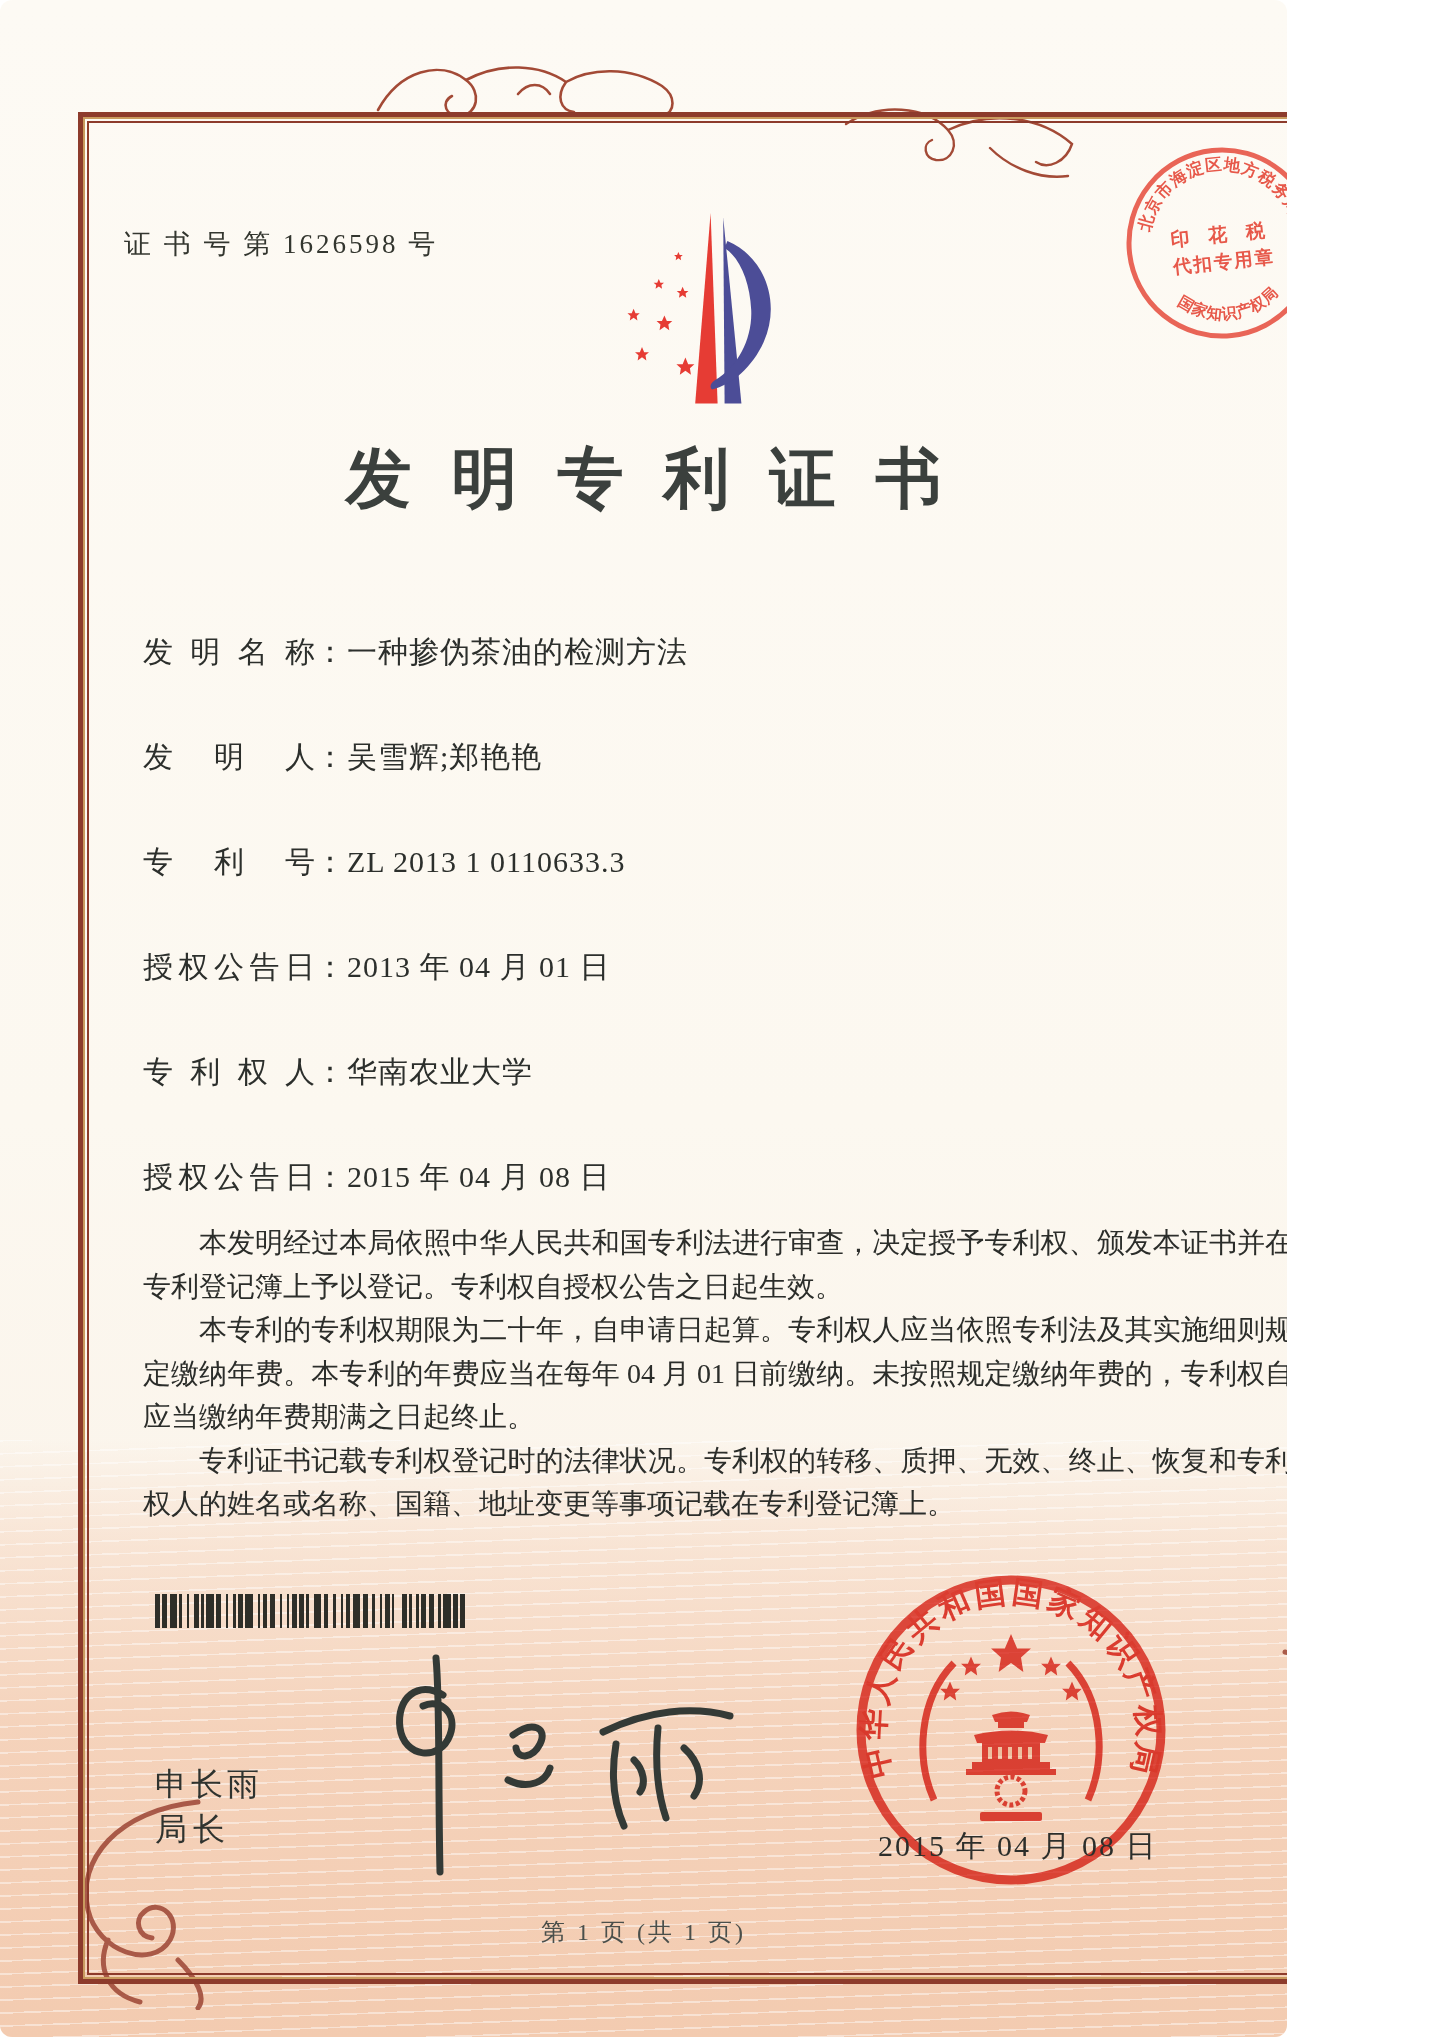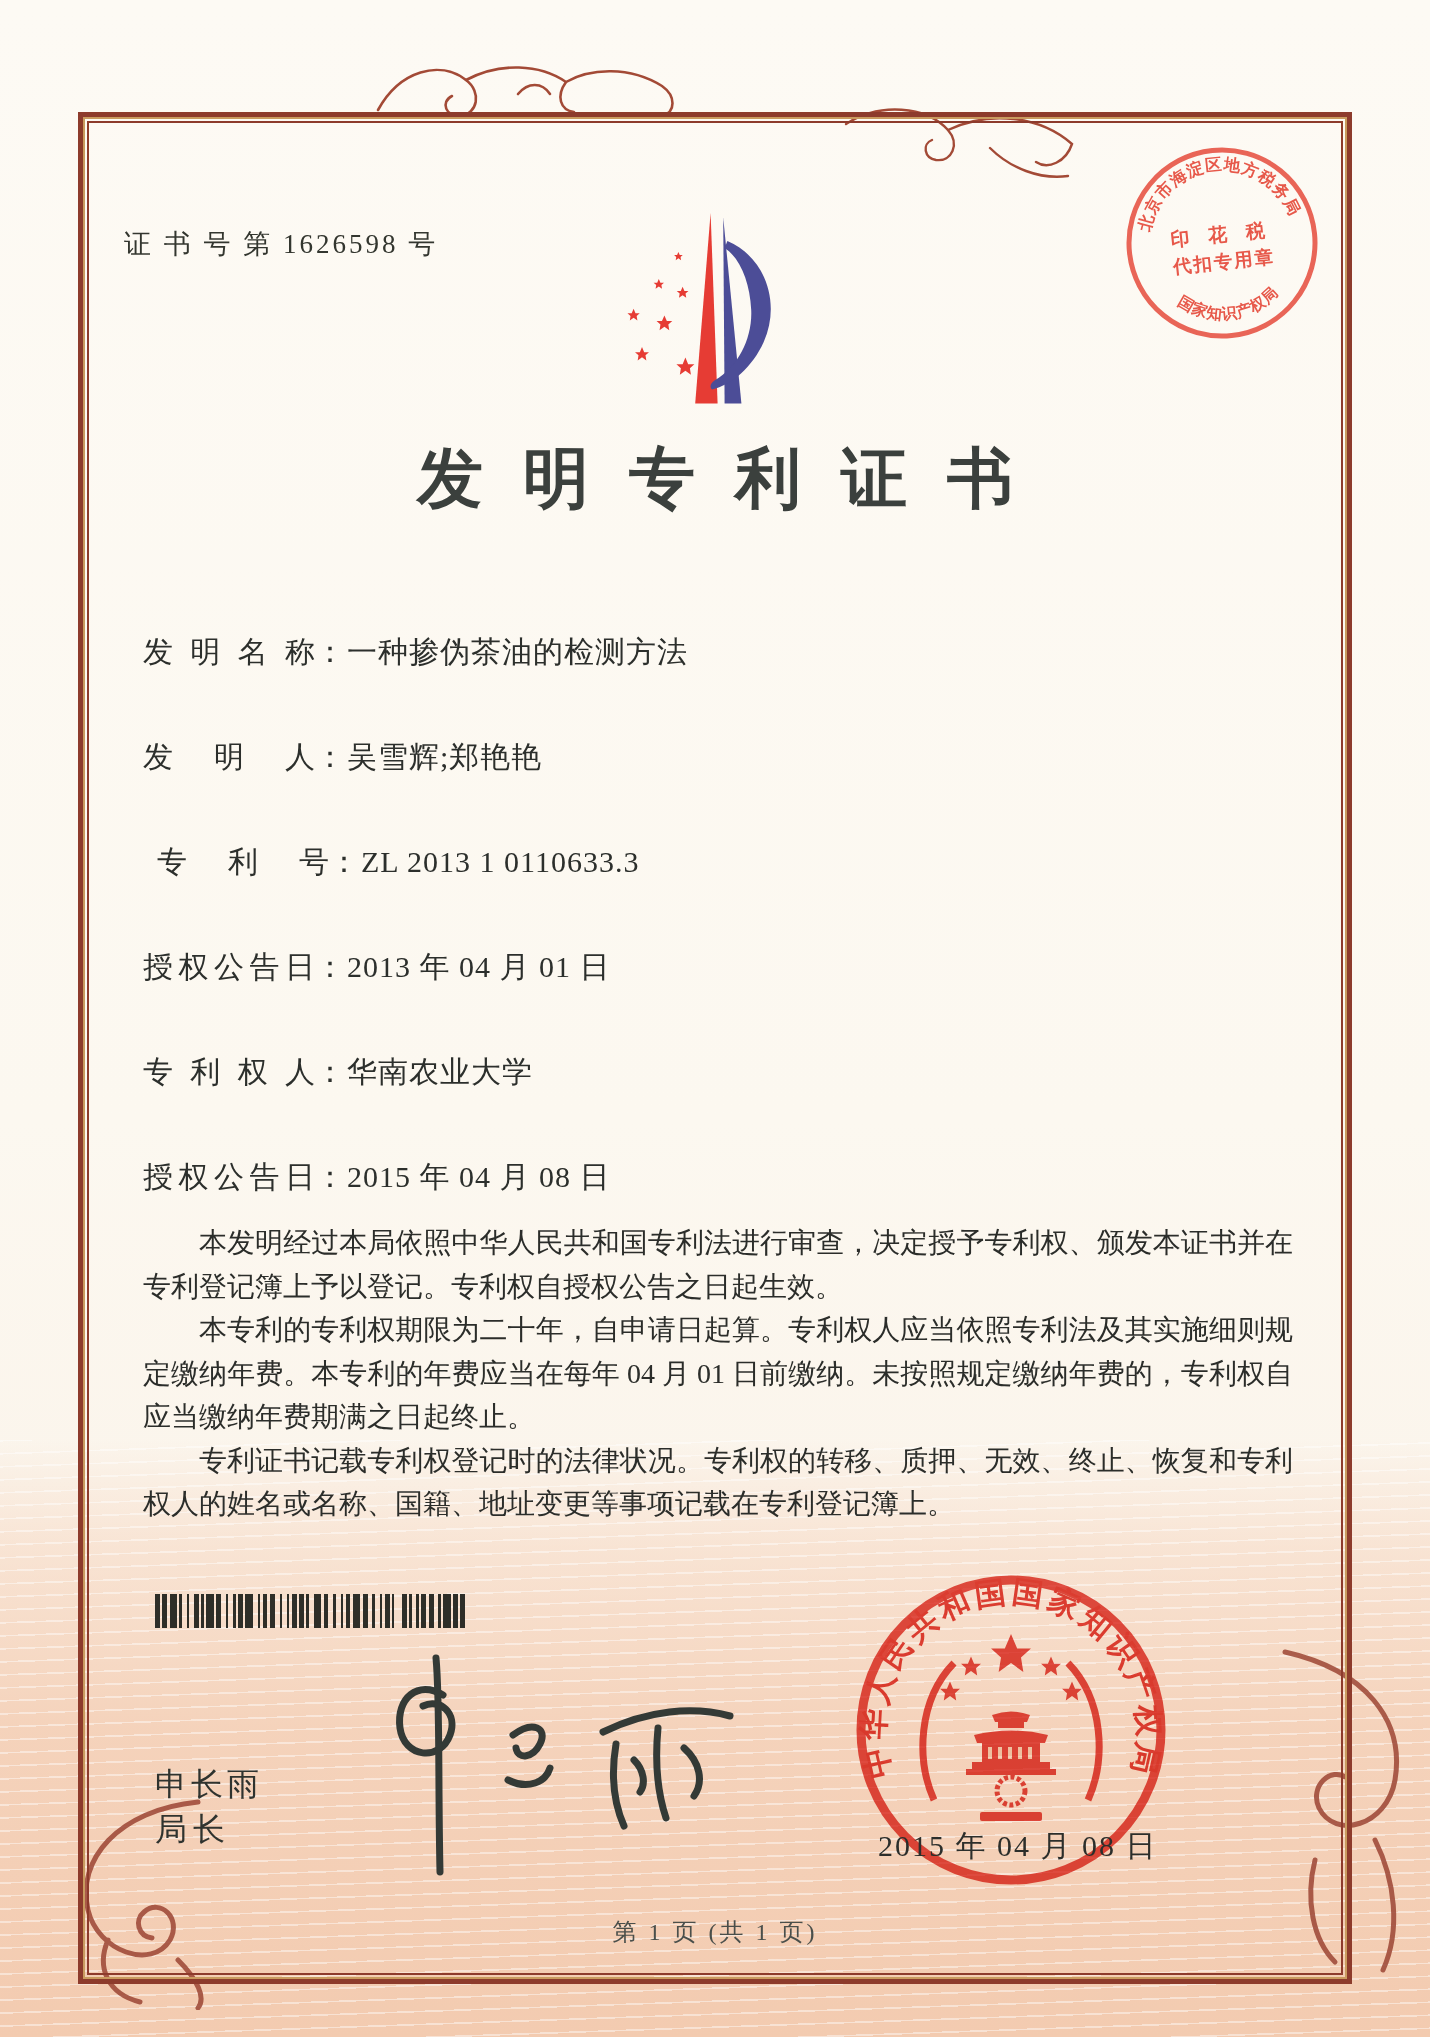--- a/index.html
+++ b/index.html
@@ -1,19 +1,19 @@
 <!DOCTYPE html>
 <html><head>
 <meta charset="utf-8">
 <style>
   html,body{margin:0;padding:0;background:#ffffff;}
   .page{
-    position:relative;width:1430px;height:2037px;overflow:hidden;
+    position:relative;width:1287px;height:2037px;overflow:hidden;
     background:linear-gradient(180deg,#fdfaf4 0%,#fcf8f0 55%,#fbf5ec 72%,#fbf3e9 100%);
-    font-family:"Liberation Serif","DejaVu Serif",serif;color:#2c2f2c;
+    font-family:"Liberation Serif","DejaVu Serif",serif;color:#2c2f2c;border-radius:12px;
   }
   
   .peach-zone{
     position:absolute;left:0;right:0;top:1440px;bottom:0;
     background:linear-gradient(180deg,rgba(247,221,203,0) 0%,rgba(246,214,192,.55) 18%,rgba(244,207,182,.9) 48%,#f3cbb0 100%);
   }
   .peach-zone::after{
     content:"";position:absolute;inset:0;
     background:repeating-linear-gradient(178deg,rgba(255,255,255,.45) 0 1.6px,rgba(255,255,255,0) 1.6px 13px);
   }
@@ -131,21 +131,21 @@
   </svg>
 
   <div class="title">发明专利证书</div>
 
   <div class="field-row" style="top:632px;">
     <span class="flabel">发明名称</span><span class="fcolon">：</span><span class="fvalue">一种掺伪茶油的检测方法</span>
   </div>
   <div class="field-row" style="top:737px;">
     <span class="flabel">发明人</span><span class="fcolon">：</span><span class="fvalue">吴雪辉;郑艳艳</span>
   </div>
-  <div class="field-row" style="top:842px;margin-left:14px;">
+  <div class="field-row" style="top:842px;">
     <span class="flabel">专利号</span><span class="fcolon">：</span><span class="fvalue">ZL 2013 1 0110633.3</span>
   </div>
   <div class="field-row" style="top:947px;">
     <span class="flabel">授权公告日</span><span class="fcolon">：</span><span class="fvalue">2013 年 04 月 01 日</span>
   </div>
   <div class="field-row" style="top:1052px;">
     <span class="flabel">专利权人</span><span class="fcolon">：</span><span class="fvalue">华南农业大学</span>
   </div>
   <div class="field-row" style="top:1157px;text-decoration:underline;">
     <span class="flabel">授权公告日</span><span class="fcolon">：</span><span class="fvalue">2015 年 04 月 08 日</span>

